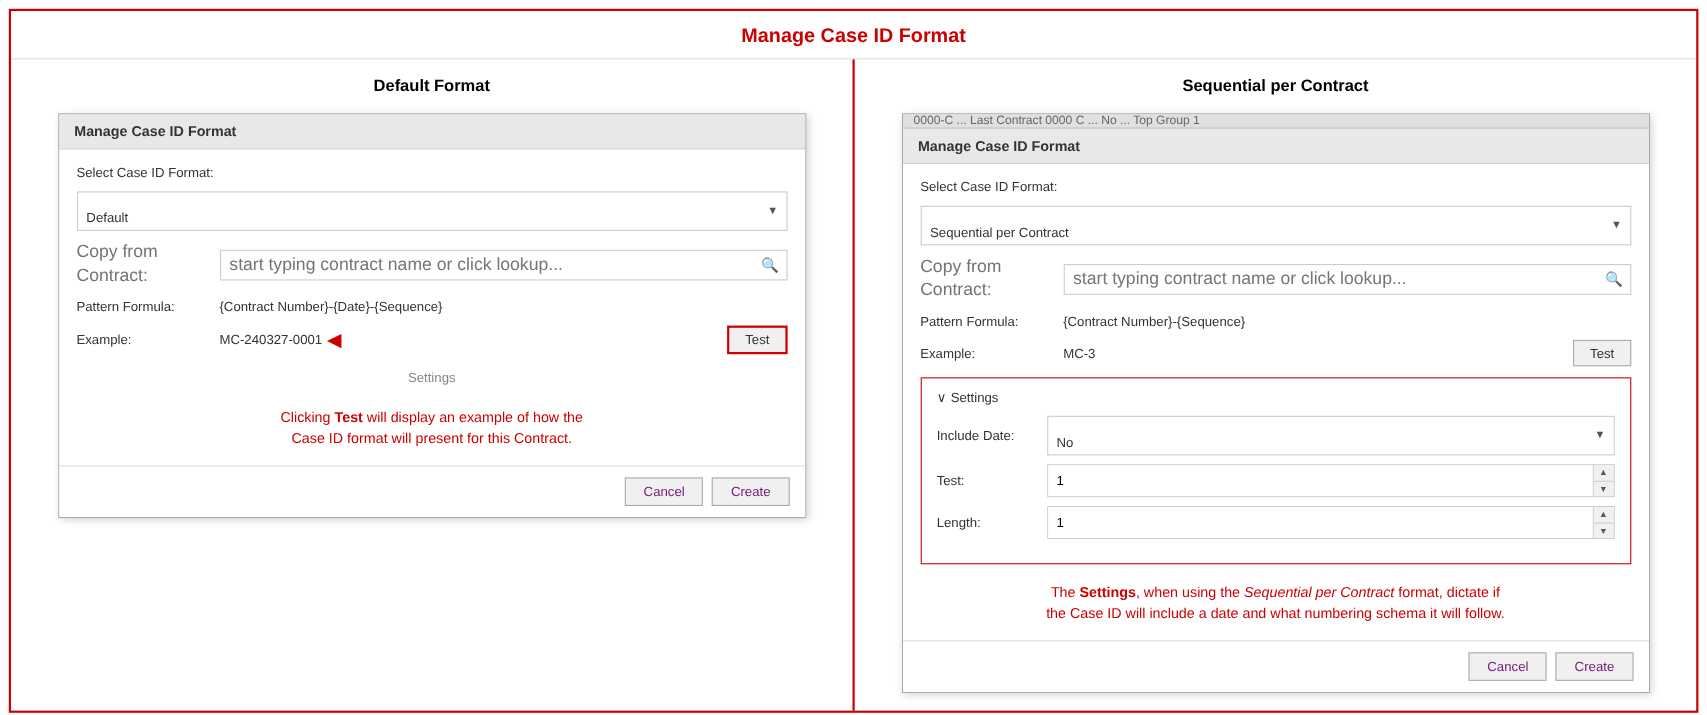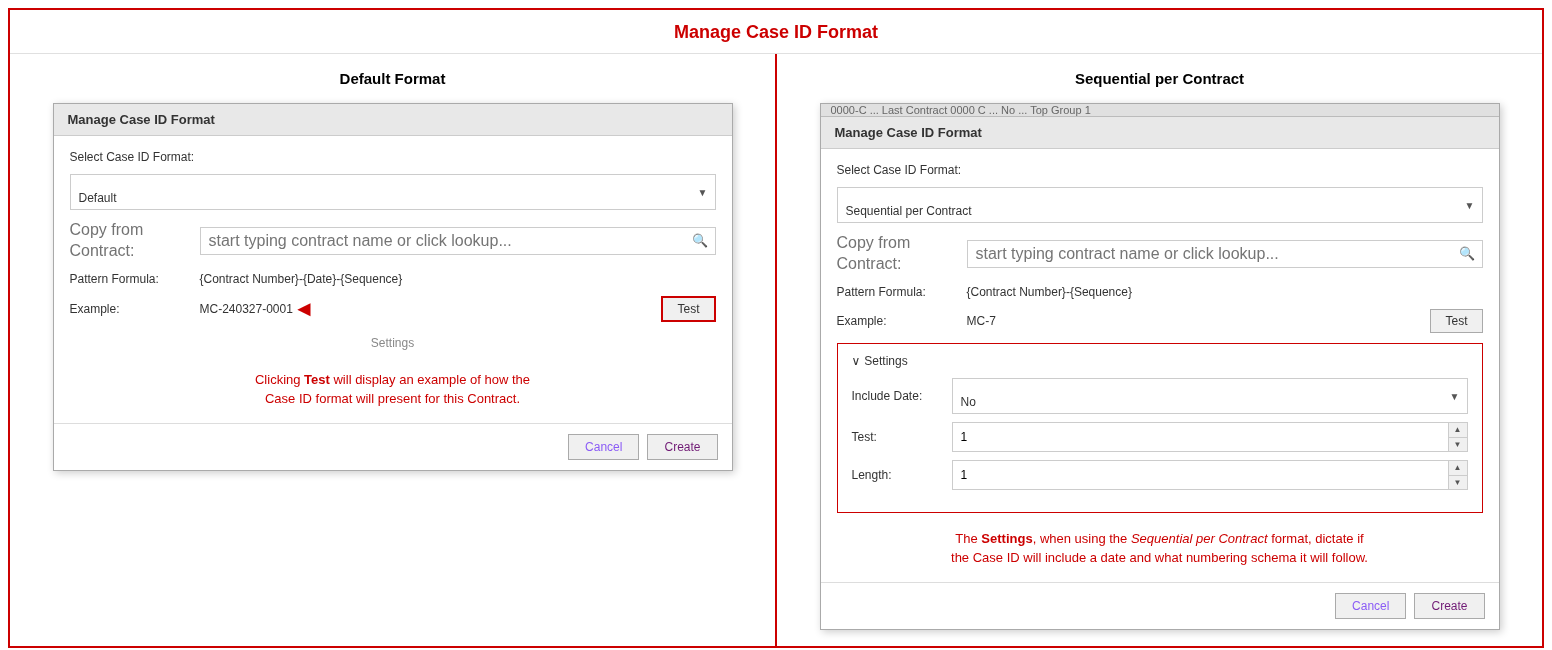--- a/index.html
+++ b/index.html
@@ -224,21 +224,21 @@
       border-top: 1px solid #ddd;
       gap: 8px;
       background: #fff;
     }
     .btn-cancel {
       border: 1px solid #aaa;
       background: #f0f0f0;
       padding: 5px 16px;
       font-size: 12px;
       cursor: pointer;
-      color: #8b5cf6;
+      color: #701a75;
     }
     .btn-create {
       border: 1px solid #aaa;
       background: #f0f0f0;
       padding: 5px 16px;
       font-size: 12px;
       cursor: pointer;
       color: #701a75;
     }
     .annotation-red {
@@ -376,21 +376,21 @@
             </div>
           </div>
 
           <div class="form-row">
             <div class="form-label">Pattern Formula:</div>
             <div class="form-value">{Contract Number}-{Sequence}</div>
           </div>
 
           <div class="example-row">
             <div class="form-label">Example:</div>
-            <span class="example-value">MC-7</span>
+            <span class="example-value">MC-3</span>
             <button class="test-btn test-btn-right">Test</button>
           </div>
 
           <div class="settings-section">
             <div class="settings-header">
               <span>∨</span>
               <span>Settings</span>
             </div>
 
             <div class="settings-form-row">

